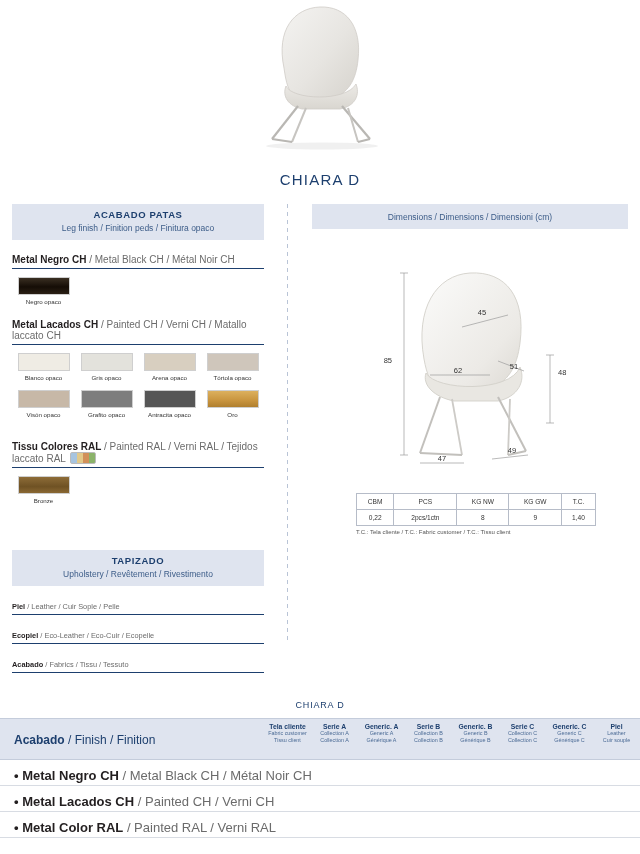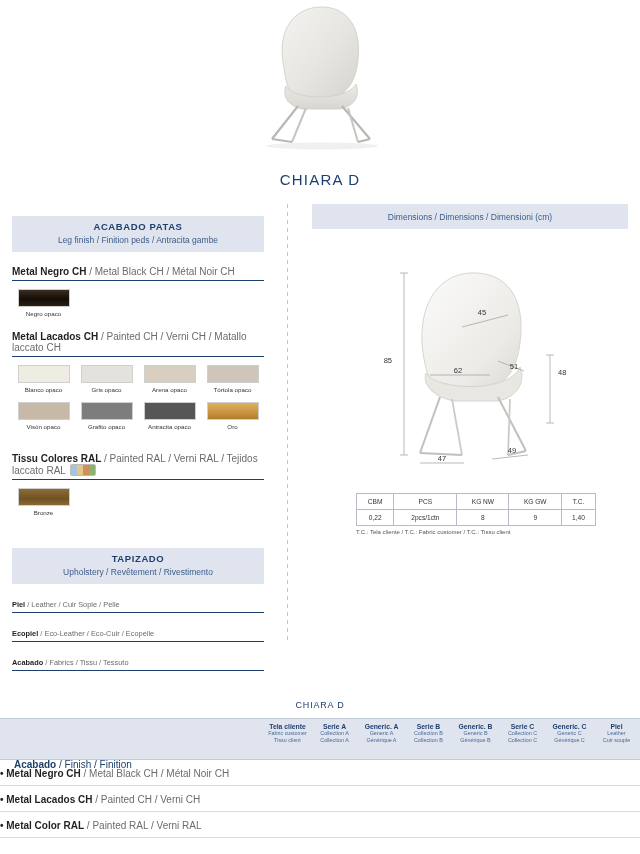--- a/index.html
+++ b/index.html
@@ -20,21 +20,21 @@
     text-align: center;
     font-size: 15px;
     letter-spacing: 1.2px;
     color: #1d3f6e;
     font-weight: 400;
     margin-top: 6px;
   }
 
   
   .cols { position: relative; width: 640px; margin-top: 16px; }
-  .col-left { position: absolute; left: 12px; top: 12px; width: 252px; }
+  .col-left { position: absolute; left: 12px; top: 0; width: 252px; }
   .col-right { position: absolute; left: 312px; top: 0; width: 316px; }
   .vdivider { position: absolute; left: 287px; top: 0; width: 1px; height: 440px;
     background: repeating-linear-gradient(to bottom, #b9c4d6 0 4px, transparent 4px 8px); }
 
   
   .sec-head {
     background: #dfe4ef;
     text-align: center;
     padding: 5px 4px 7px;
     color: #1d3f6e;
@@ -85,32 +85,32 @@
   .pack-note { margin-left: 44px; font-size: 6px; color: #555; margin-top: 3px; }
 
   
   .bottom { position: absolute; left: 0; top: 700px; width: 640px; }
   .bottom-title { text-align: center; font-size: 9px; color: #1d3f6e; letter-spacing: .8px; }
   .bt-head {
     margin-top: 8px; background: #dfe4ef; height: 42px; position: relative;
     border-top: 1px solid #c4ccdb; border-bottom: 1px solid #c4ccdb;
   }
   .bt-head .acab {
-    position: absolute; left: 14px; top: 14px; font-size: 10px; color: #1d3f6e; margin-top: 26px;
+    position: absolute; left: 14px; top: 14px; font-size: 12px; color: #1d3f6e;
   }
   .bt-head .acab b { font-weight: bold; }
   .bt-cols { position: absolute; left: 264px; top: 4px; display: flex; }
   .bt-col { width: 47px; text-align: center; }
   .bt-col .c1 { font-size: 6.8px; font-weight: bold; color: #1d3f6e; }
   .bt-col .l { font-size: 5.4px; color: #4a6a95; line-height: 1.35; }
 
   .bt-row {
     height: 26px; border-bottom: 1px solid #d8dce3; position: relative;
   }
-  .bt-row .lbl { position: absolute; left: 0; top: 8px; font-size: 10px; color: #231f20; }
+  .bt-row .lbl { position: absolute; left: 14px; top: 8px; font-size: 13px; color: #231f20; }
   .bt-row .lbl b { font-weight: bold; }
   .bt-row .lbl span { color: #6b6b6b; }
 </style>
 </head>
 <body>
 
 <div class="page">
 
   <div class="hero">
     <svg class="chair-img" viewBox="0 0 170 150">
@@ -142,21 +142,21 @@
 
   <div class="product-title">CHIARA D</div>
 
   <div class="cols">
     <div class="vdivider"></div>
 
     <div class="col-left">
 
       <div class="sec-head">
         <div class="t1">ACABADO PATAS</div>
-        <div class="t2">Leg finish / Finition peds / Antracita gambe</div>
+        <div class="t2">Leg finish / Finition peds / Finitura opaco</div>
       </div>
 
       <div class="grp">
         <div class="grp-title">
           <b>Metal Negro CH</b><span> / Metal Black CH / Métal Noir CH</span>
         </div>
         <div class="grp-rule"></div>
         <div class="sw-single">
           <div class="chip" style="background:linear-gradient(180deg,#3a2f22,#150d06 55%,#2a1f14)"></div>
           <div class="cap">Negro opaco</div>
@@ -208,21 +208,21 @@
         <div class="grp-title">
           <b>Tissu Colores RAL</b><span> / Painted RAL / Verni RAL / Tejidos laccato  RAL</span><span class="ral-icon"></span>
         </div>
         <div class="grp-rule"></div>
         <div class="sw-single">
           <div class="chip" style="background:linear-gradient(180deg,#8d6c38,#6f5224 60%,#8a6833)"></div>
           <div class="cap">Bronze</div>
         </div>
       </div>
 
-      <div style="margin-top:32px;">
+      <div style="margin-top:46px;">
         <div class="sec-head">
           <div class="t1">TAPIZADO</div>
           <div class="t2">Upholstery / Revêtement / Rivestimento</div>
         </div>
 
         <div class="sub-block">
           <div class="sub-line">
             <b>Piel</b><span> / Leather / Cuir Sople / Pelle</span>
           </div>
           <div class="sub-rule"></div>

